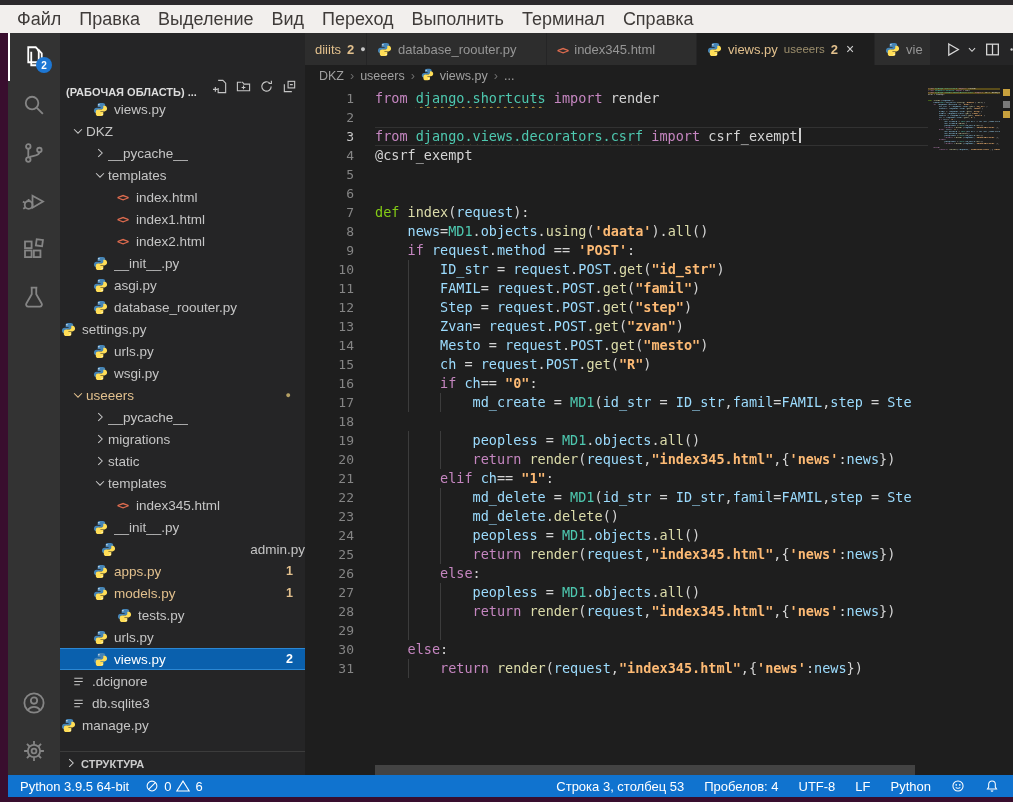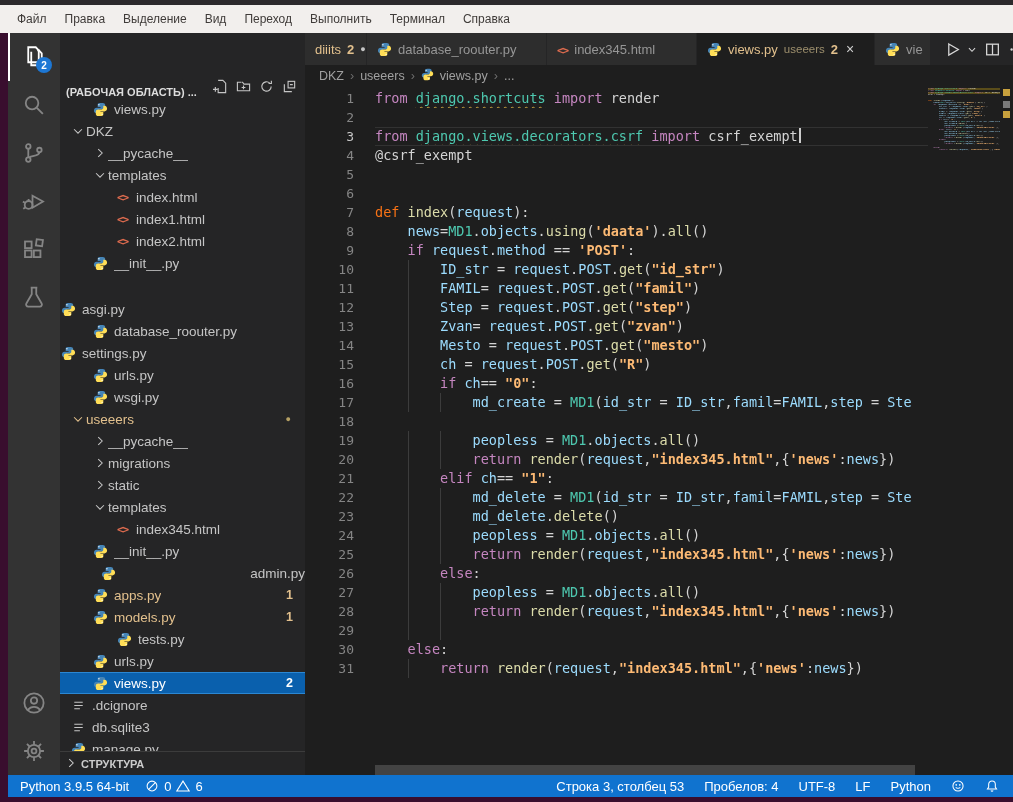--- a/index.html
+++ b/index.html
@@ -3,21 +3,21 @@
 <meta charset="utf-8">
 <style>
   * { margin:0; padding:0; box-sizing:border-box; }
   html,body { width:1013px; height:802px; overflow:hidden; background:#390e2e; font-family:"Liberation Sans",sans-serif; }
   .screen { width:1013px; height:802px; display:flex; flex-direction:column; }
   .top-strip { height:5px; background:#2c292c; flex:none; }
   .bottom-strip { height:5px; background:#390e2e; flex:none; }
 
   
   .menubar { height:28px; background:#f2efed; display:flex; align-items:center; padding-left:8px; flex:none; }
-  .menubar .mi { padding:0 9px; font-size:12px; color:#3f3b39; cursor:default; }
+  .menubar .mi { padding:0 9px; font-size:18px; color:#3f3b39; cursor:default; }
 
   
   .main { flex:1; display:flex; min-height:0; }
   .left-strip { width:8px; background:#390e2e; flex:none; }
 
   
   .activitybar { width:52px; background:#333333; display:flex; flex-direction:column; align-items:stretch; flex:none; }
   .ab-item { height:48px; display:flex; align-items:center; justify-content:center; position:relative; color:#858585; }
   .ab-item.active { color:#ffffff; border-left:2px solid #ffffff; }
   .ab-item svg { width:24px; height:24px; }
@@ -67,21 +67,21 @@
   .breadcrumbs .ficon svg { width:13px; height:13px; }
 
   
   .code-wrap { flex:1; position:relative; min-height:0; }
   .code { position:absolute; inset:0 85px 10px 0; overflow:hidden; padding-top:2px; }
   .line { display:flex; height:19px; font:13.5px/19px "DejaVu Sans Mono",monospace; }
   .ln { width:70px; padding-right:21px; text-align:right; color:#858585; flex:none; font-size:13px; }
   .lc { flex:1; overflow:hidden; white-space:pre; position:relative; }
   .line.cur .lc { border-top:1px solid #323232; border-bottom:1px solid #323232; line-height:17px; }
   .line.cur .ln { color:#c6c6c6; }
-  .tok-k { color:#C586C0; } .tok-d { color:#f97316; } .tok-f { color:#DCDCAA; }
+  .tok-k { color:#C586C0; } .tok-d { color:#84cc16; } .tok-f { color:#DCDCAA; }
   .tok-v { color:#9CDCFE; } .tok-t { color:#4EC9B0; } .tok-s { color:#fdba74;font-weight:bold; } .tok-p { color:#D4D4D4; }
   .wavy { text-decoration:underline; text-decoration-style:wavy; text-decoration-color:#c8a13d; text-decoration-thickness:1px; text-underline-offset:3px; }
   .g { display:inline-block; white-space:pre; }
   .gl { box-shadow:inset 1px 0 0 #3c3c3c; }
   .caret { display:inline-block; width:2px; height:15px; background:#cccccc; vertical-align:-2px; margin-left:1px; }
 
   
   .minimap { position:absolute; top:1px; right:13px; width:72px; background:#1e1e1e; }
   .mm-line { height:2.05px; font:2.3px/2.05px "DejaVu Sans Mono",monospace; white-space:pre; overflow:hidden; }
   .mm-line.warn { background:#5a4d1a; }
@@ -254,21 +254,21 @@
             <span class="ficon">
               <svg viewBox="0 0 16 16">
                 <path fill="#4584b6" d="M7.9 1C4.9 1 5 2.3 5 3.2V5.3h3.1V6H3.7C2.2 6 1 7.2 1 9s1.2 3 2.7 3H5v-1.8C5 8.7 6.2 8 7.5 8h3C11.8 8 13 7 13 5.7V3.2C13 1.9 11.9 1 10.5 1H7.9z"></path>
                 <circle fill="#fff" cx="6.3" cy="2.9" r=".7"></circle>
                 <path fill="#ffde57" d="M8.1 15c3 0 2.9-1.3 2.9-2.2V10.7H7.9V10h4.4c1.5 0 2.7-1.2 2.7-3s-1.2-3-2.7-3H11v1.8C11 7.3 9.8 8 8.5 8h-3C4.2 8 3 9 3 10.3v2.5C3 14.1 4.1 15 5.5 15h2.6z"></path>
                 <circle fill="#fff" cx="9.7" cy="13.1" r=".7"></circle>
               </svg>
             </span>
             <span class="lbl">__init__.py</span>
           </div>
-          <div class="trow" style=" margin-top: 24px;">
+          <div class="trow" style="padding-left: 32px;">
             <span class="ficon">
               <svg viewBox="0 0 16 16">
                 <path fill="#4584b6" d="M7.9 1C4.9 1 5 2.3 5 3.2V5.3h3.1V6H3.7C2.2 6 1 7.2 1 9s1.2 3 2.7 3H5v-1.8C5 8.7 6.2 8 7.5 8h3C11.8 8 13 7 13 5.7V3.2C13 1.9 11.9 1 10.5 1H7.9z"></path>
                 <circle fill="#fff" cx="6.3" cy="2.9" r=".7"></circle>
                 <path fill="#ffde57" d="M8.1 15c3 0 2.9-1.3 2.9-2.2V10.7H7.9V10h4.4c1.5 0 2.7-1.2 2.7-3s-1.2-3-2.7-3H11v1.8C11 7.3 9.8 8 8.5 8h-3C4.2 8 3 9 3 10.3v2.5C3 14.1 4.1 15 5.5 15h2.6z"></path>
                 <circle fill="#fff" cx="9.7" cy="13.1" r=".7"></circle>
               </svg>
             </span>
             <span class="lbl">asgi.py</span>
           </div>
@@ -452,21 +452,21 @@
             <span class="lbl">.dcignore</span>
           </div>
           <div class="trow" style="padding-left: 10px;">
             <span class="ficon">
               <svg viewBox="0 0 16 16" fill="none" stroke="currentColor" stroke-width="1.2">
                 <path d="M3.5 4.5h9M3.5 8h9M3.5 11.5h6"></path>
               </svg>
             </span>
             <span class="lbl">db.sqlite3</span>
           </div>
-          <div class="trow" style="padding-left: 10px;">
+          <div class="trow" style="">
             <span class="ficon">
               <svg viewBox="0 0 16 16">
                 <path fill="#4584b6" d="M7.9 1C4.9 1 5 2.3 5 3.2V5.3h3.1V6H3.7C2.2 6 1 7.2 1 9s1.2 3 2.7 3H5v-1.8C5 8.7 6.2 8 7.5 8h3C11.8 8 13 7 13 5.7V3.2C13 1.9 11.9 1 10.5 1H7.9z"></path>
                 <circle fill="#fff" cx="6.3" cy="2.9" r=".7"></circle>
                 <path fill="#ffde57" d="M8.1 15c3 0 2.9-1.3 2.9-2.2V10.7H7.9V10h4.4c1.5 0 2.7-1.2 2.7-3s-1.2-3-2.7-3H11v1.8C11 7.3 9.8 8 8.5 8h-3C4.2 8 3 9 3 10.3v2.5C3 14.1 4.1 15 5.5 15h2.6z"></path>
                 <circle fill="#fff" cx="9.7" cy="13.1" r=".7"></circle>
               </svg>
             </span>
             <span class="lbl">manage.py</span>
           </div>

